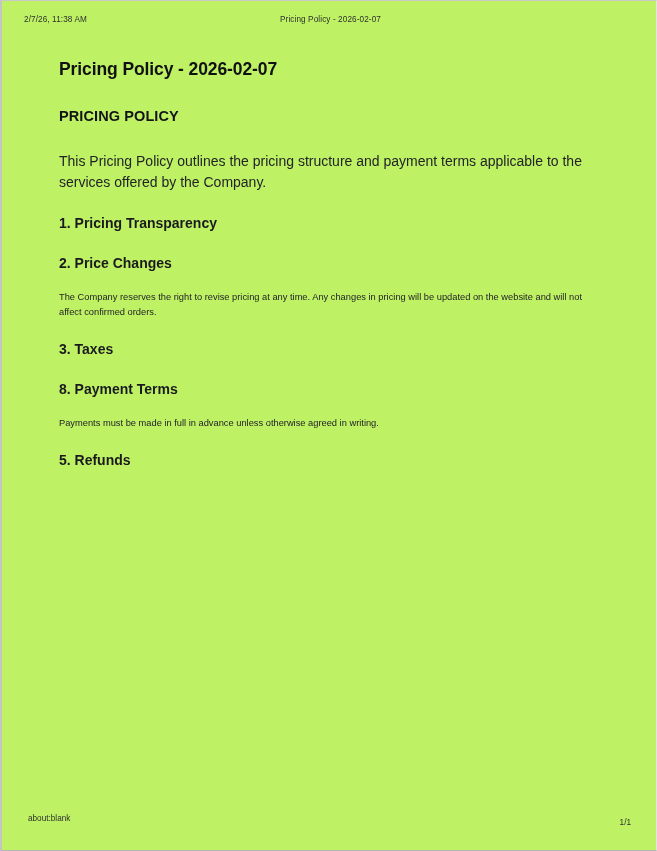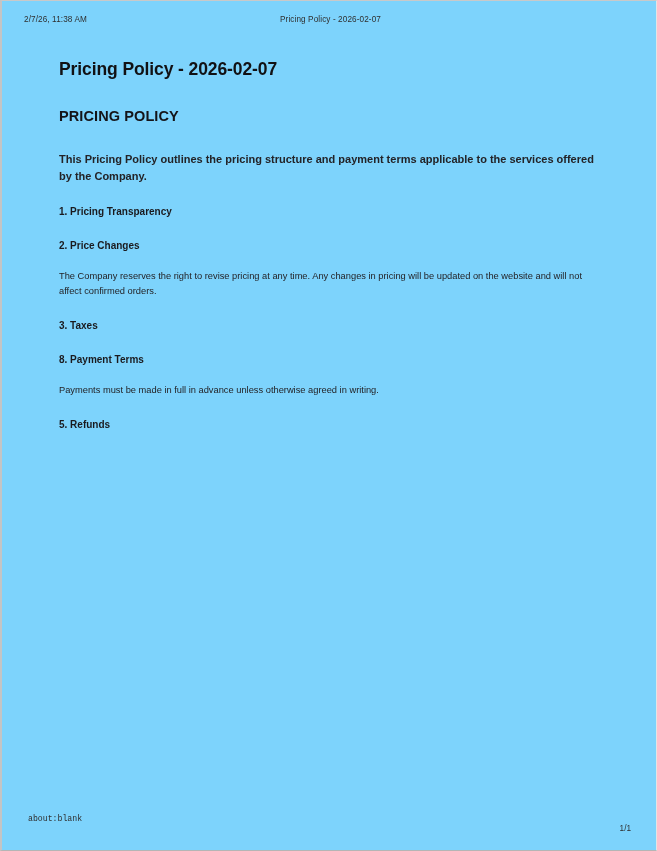--- a/index.html
+++ b/index.html
@@ -13,21 +13,21 @@
     font-family: "Liberation Sans", sans-serif;
     overflow: hidden;
   }
 
   
   .sheet {
     position: relative;
     box-sizing: border-box;
     width: 657px;
     height: 851px;
-    background: #7dd3fc;
+    background: #bef264;
     border-top: 1px solid #c9c9c9;
     border-bottom: 1px solid #b5b5b5;
     border-left: 2px solid #c4c4c4;
     border-right: 1px solid #e4e4e4;
     overflow: hidden;
   }
 
   
   .print-header {
     position: absolute;
@@ -62,26 +62,25 @@
     width: 657px;
     height: 14px;
     font-size: 8.2px;
     color: #2f2f2f;
   }
   .print-footer .pf-left {
     position: absolute;
     left: 26px;
     top: 0;
     white-space: nowrap;
-    font-family: Liberation Mono, monospace;
   }
   .print-footer .pf-right {
     position: absolute;
     right: 28px;
-    top: 10px;
+    top: 4px;
     white-space: nowrap;
   }
 
   
   .doc {
     position: absolute;
     left: 57px;
     top: 57px;
     width: 536px;
     color: #1d1d1f;
@@ -100,32 +99,31 @@
     text-align: left;
     font-size: 14.5px;
     font-weight: bold;
     color: #141418;
     margin: 26px 0 0 0;
     line-height: 1.3;
     letter-spacing: 0.1px;
   }
 
   .doc-intro {
-    font-size: 11px;
+    font-size: 14px;
     line-height: 1.55;
     color: #232327;
     margin: 25px 0 0 0;
-    font-weight: bold;
   }
 
   .section {
     margin-top: 19px;
   }
   .section-title {
-    font-size: 10px;
+    font-size: 14px;
     font-weight: bold;
     color: #1a1a1e;
     margin: 0;
     line-height: 1.5;
   }
   .section-body {
     font-size: 9.3px;
     line-height: 1.62;
     color: #232327;
     margin: 16px 0 0 0;

